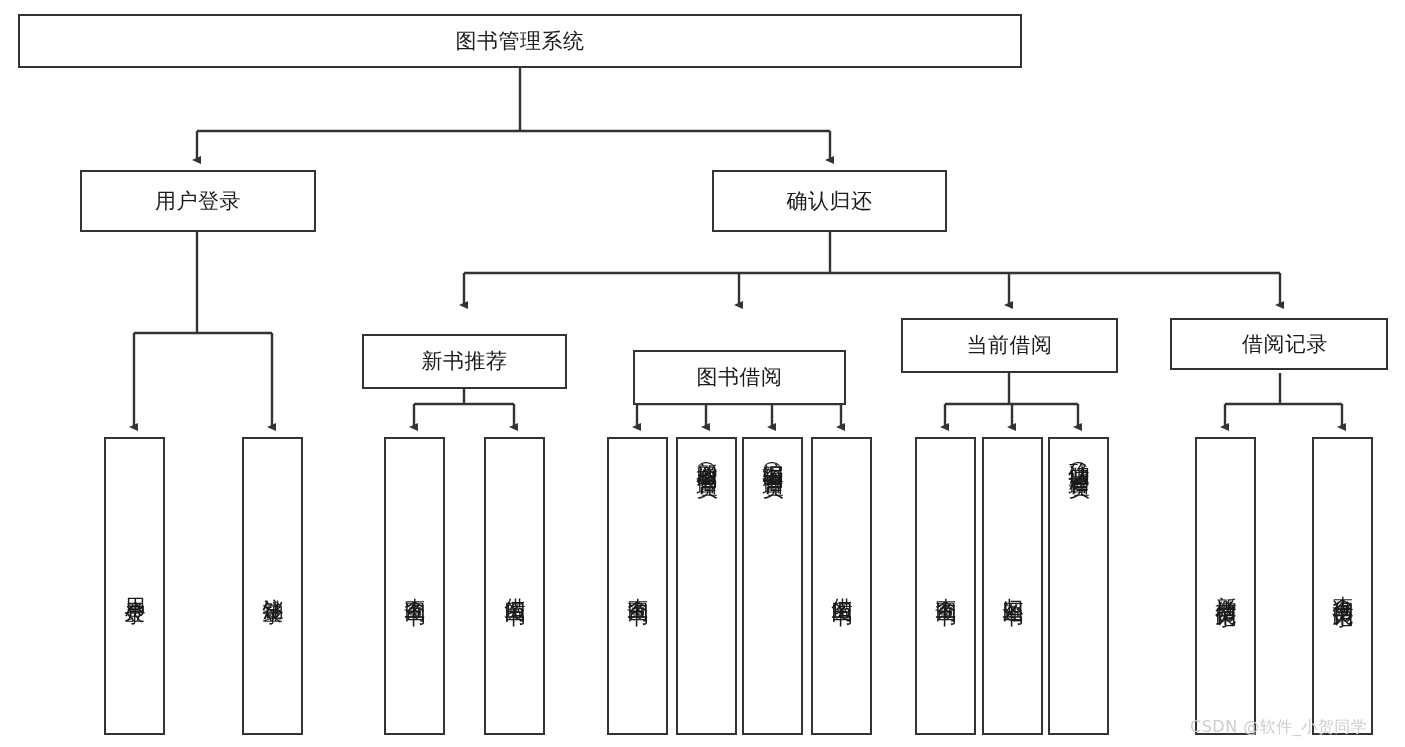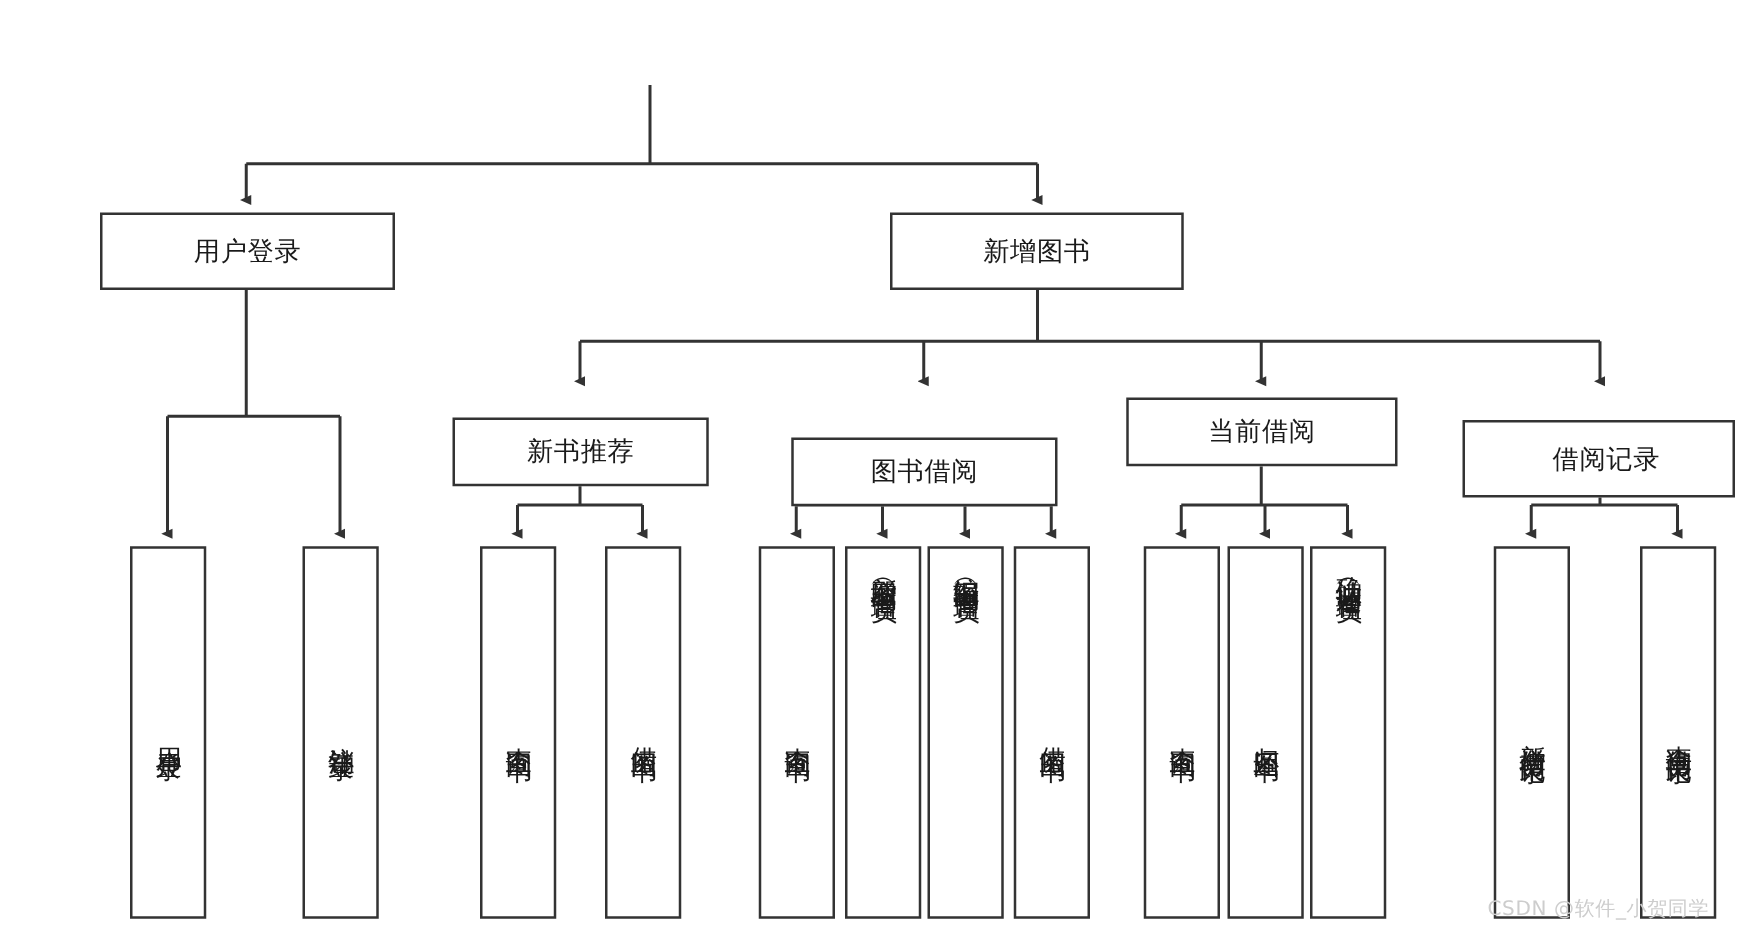--- a/index.html
+++ b/index.html
@@ -117,38 +117,41 @@
       <path d="M1012,404 L1012,427" marker-end="url(#arrow)"></path>
       <path d="M1078,404 L1078,427" marker-end="url(#arrow)"></path>
 
       <path d="M1280,373 L1280,404"></path>
       <path d="M1225,404 L1342,404"></path>
       <path d="M1225,404 L1225,427" marker-end="url(#arrow)"></path>
       <path d="M1342,404 L1342,427" marker-end="url(#arrow)"></path>
     </g>
   </svg>
 
+  <div class="node horizontal" style="left:18px; top:14px; width:1004px; height:54px;">
+    <span class="label">图书管理系统</span>
+  </div>
 
   <div class="node horizontal" style="left:80px; top:170px; width:236px; height:62px;">
     <span class="label">用户登录</span>
   </div>
   <div class="node horizontal" style="left:712px; top:170px; width:235px; height:62px;">
-    <span class="label">新增图书</span>
+    <span class="label">确认归还</span>
   </div>
 
   <div class="node horizontal" style="left:362px; top:334px; width:205px; height:55px;">
     <span class="label">新书推荐</span>
   </div>
   <div class="node horizontal" style="left:633px; top:318px; width:213px; height:55px;margin-top:32px;">
     <span class="label">图书借阅</span>
   </div>
   <div class="node horizontal" style="left:901px; top:318px; width:217px; height:55px;">
     <span class="label">当前借阅</span>
   </div>
-  <div class="node horizontal" style="left:1170px; top:336px; width:218px; height:62px;padding-left:12px;">
+  <div class="node horizontal" style="left:1170px; top:318px; width:218px; height:52px;padding-left:12px;">
     <span class="label">借阅记录</span>
   </div>
 
   <div class="node vertical mid" style="left:104px; top:437px; width:61px; height:298px;">
     <span class="label">用户登录</span>
   </div>
   <div class="node vertical mid" style="left:242px; top:437px; width:61px; height:298px;">
     <span class="label">注销登录</span>
   </div>
 

